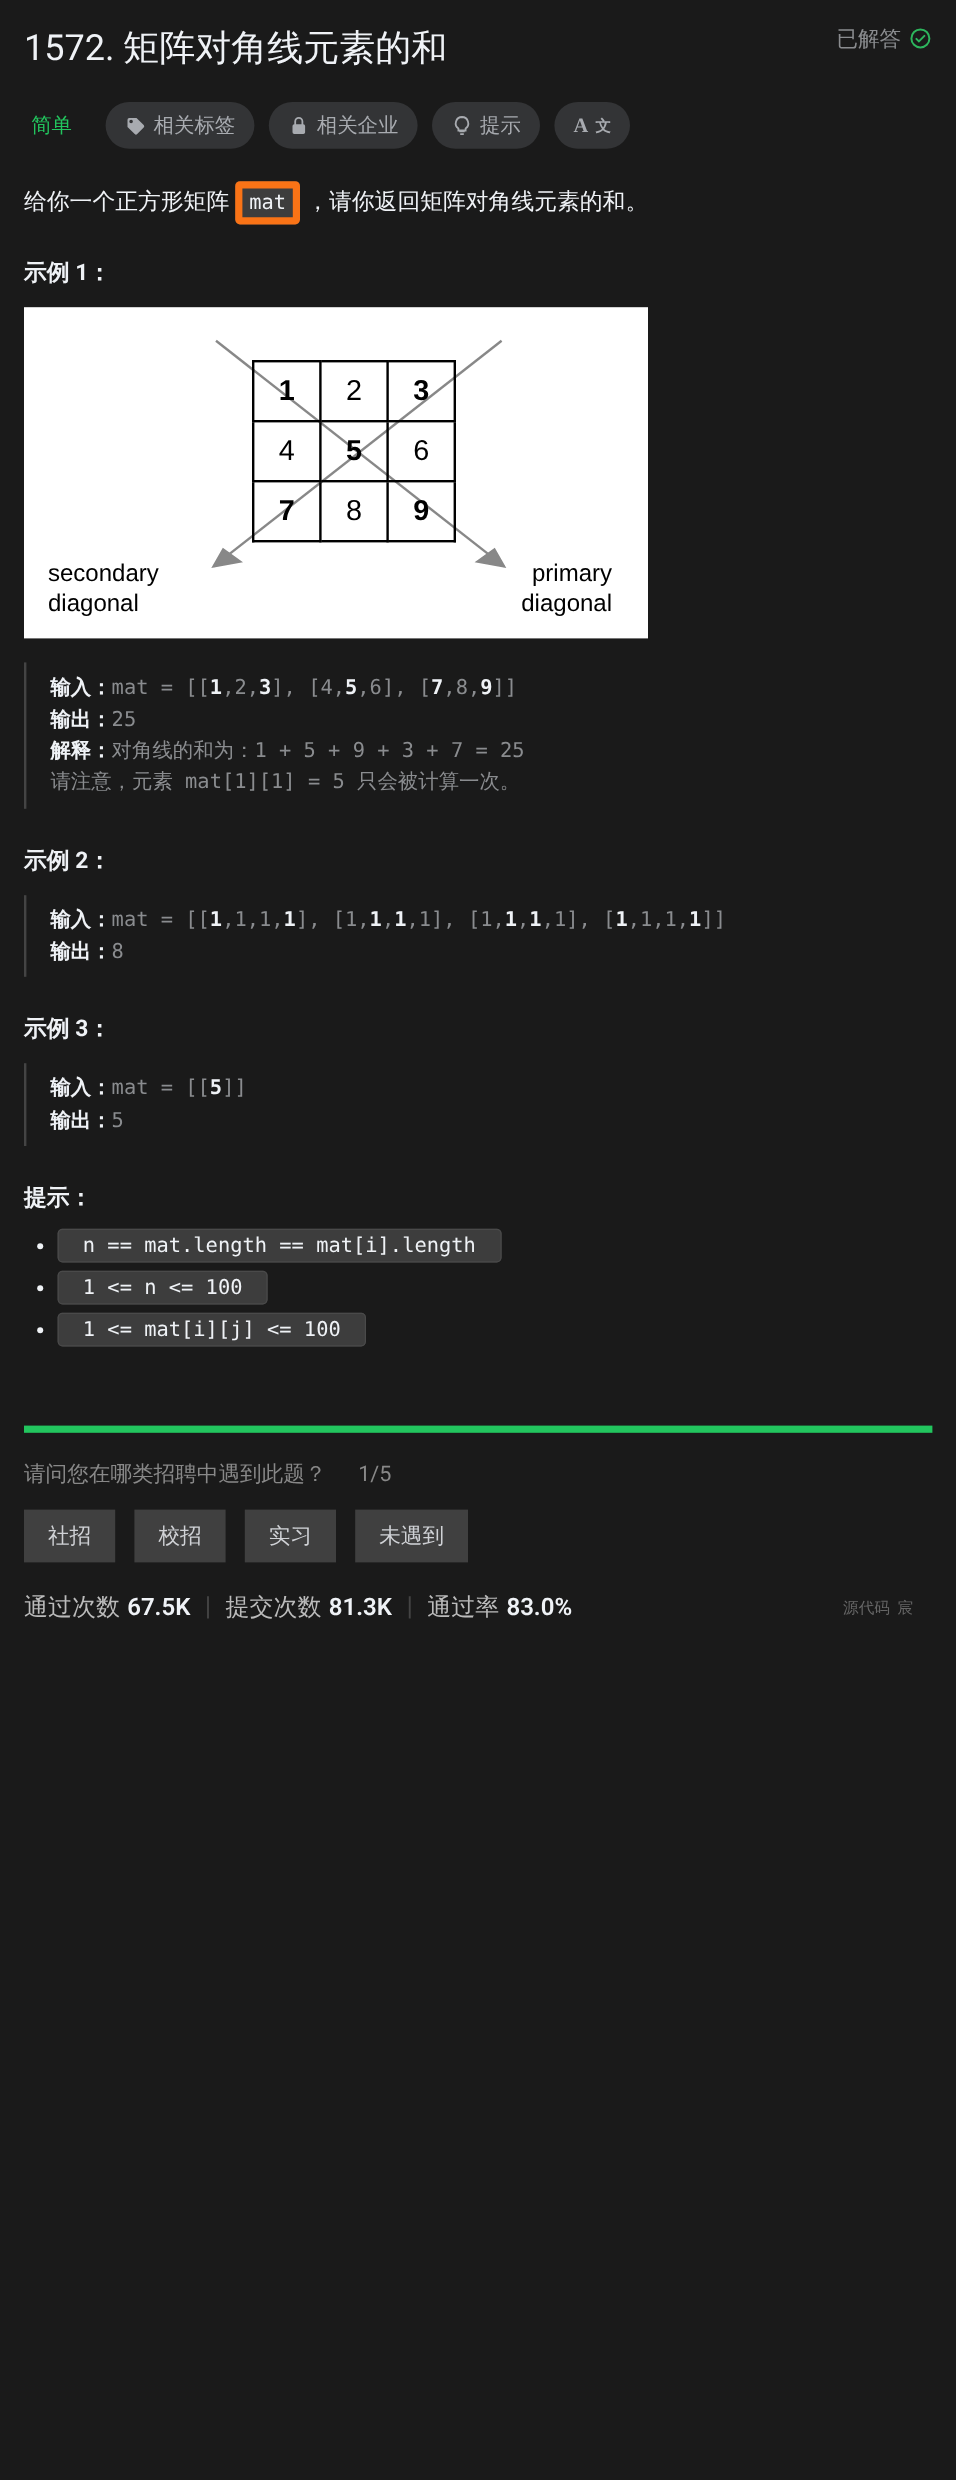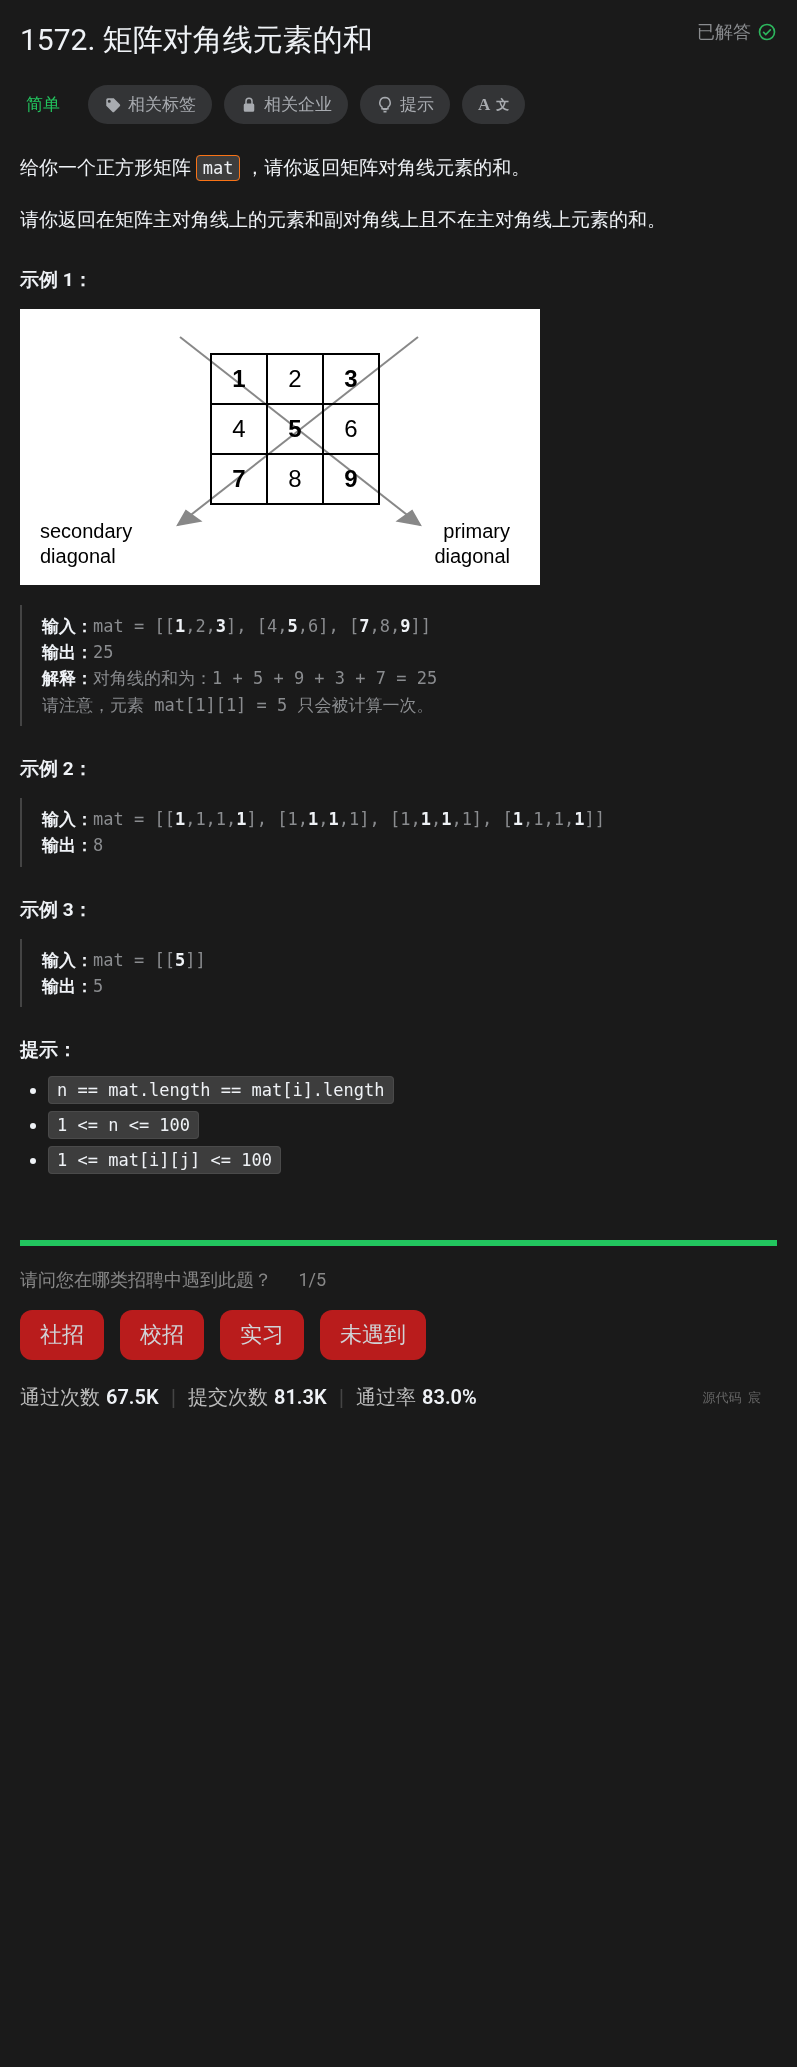--- a/index.html
+++ b/index.html
@@ -18,21 +18,21 @@
 .pill {
   display: inline-flex; align-items: center; gap: 6px;
   padding: 8px 16px; border-radius: 999px;
   background: #333436; color: #a8abb0;
   font-size: 17px; cursor: pointer;
 }
 .pill.easy { background: transparent; color: #22c55e; padding-left: 6px; }
 .pill svg { width: 18px; height: 18px; }
 .desc p { font-size: 19px; line-height: 1.7; margin-bottom: 20px; color: #eff2f6; }
 .inline-code {
-  background: #3d3d3d; border: 1px solid #f97316;
+  background: #3d3d3d; border: 6px solid #f97316;
   padding: 2px 6px; border-radius: 4px;
   font-family: Menlo, Consolas, monospace; font-size: 17px;
 }
 .section-label { font-weight: 700; font-size: 19px; margin: 30px 0 16px; }
 .diagram {
   background: #fff; width: 520px; height: 276px;
   position: relative; margin-bottom: 20px;
 }
 .grid { position: absolute; left: 190px; top: 44px; }
 .grid table { border-collapse: collapse; }
@@ -51,30 +51,30 @@
   border-left: 2px solid #444; padding: 8px 0 8px 20px;
   margin-bottom: 16px; font-family: Menlo, Consolas, monospace;
   font-size: 17px; line-height: 1.55; color: #8a8c8f;
 }
 .example .k { color: #eff2f6; font-weight: 700; }
 .example .b { color: #eff2f6; font-weight: 700; }
 .constraints { list-style: disc; padding-left: 28px; }
 .constraints li { margin: 14px 0; font-size: 18px; color: #eff2f6; }
 .constraints code {
   background: #3d3d3d; border: 1px solid #4a4a4a;
-  padding: 3px 8px; border-radius: 4px;
+  padding: 3px 20px; border-radius: 4px;
   font-family: Menlo, Consolas, monospace; font-size: 17px;
 }
 .poll { border-top: 6px solid #22c55e; margin-top: 70px; padding-top: 22px; }
 .poll-q { color: #888; font-size: 18px; margin-bottom: 18px; }
 .poll-q .count { margin-left: 22px; }
 .poll-opts { display: flex; gap: 16px; margin-bottom: 24px; }
 .poll-btn {
-  background: #b91c1c; color: #d0d2d6; border: none;
-  padding: 10px 20px; border-radius: 12px; font-size: 22px; cursor: pointer;
+  background: #404040; color: #d0d2d6; border: none;
+  padding: 10px 20px; border-radius: 0; font-size: 18px; cursor: pointer;
 }
 .stats { display: flex; align-items: center; gap: 12px; font-size: 20px; color: #bbb; }
 .stats .v { color: #eff2f6; font-weight: 600; margin-left: 6px; }
 .stats .sep { color: #444; font-size: 22px; }
 .footer-meta { position: absolute; right: 36px; font-size: 13px; color: #666; }
 </style>
 </head>
 <body>
 
 <div class="header">
@@ -106,21 +106,20 @@
     <svg viewBox="0 0 24 24" fill="none" stroke="currentColor" stroke-width="2">
         <path d="M9 18h6m-5 3h4M12 2a7 7 0 00-4 12.7V17h8v-2.3A7 7 0 0012 2z"></path>
       </svg>
     <span>提示</span>
   </span>
   <span class="pill" style="font-family:serif;font-weight:600;">A<span style="font-size:13px;">文</span></span>
 </div>
 
 <div class="desc">
   <p><span>给你一个正方形矩阵 </span><code class="inline-code">mat</code><span> ，请你返回矩阵对角线元素的和。</span></p>
-  <p>请你返回在矩阵主对角线上的元素和副对角线上且不在主对角线上元素的和。</p>
 </div>
 
 <div class="section-label">示例  1：</div>
 
 <div class="diagram">
   <svg class="diag-line" style="left:0;top:0" width="520" height="276">
     <line x1="160" y1="28" x2="400" y2="216"></line>
     <polygon points="400,216 392,202 378,212" fill="#888"></polygon>
     <line x1="398" y1="28" x2="158" y2="216"></line>
     <polygon points="158,216 166,202 180,212" fill="#888"></polygon>

